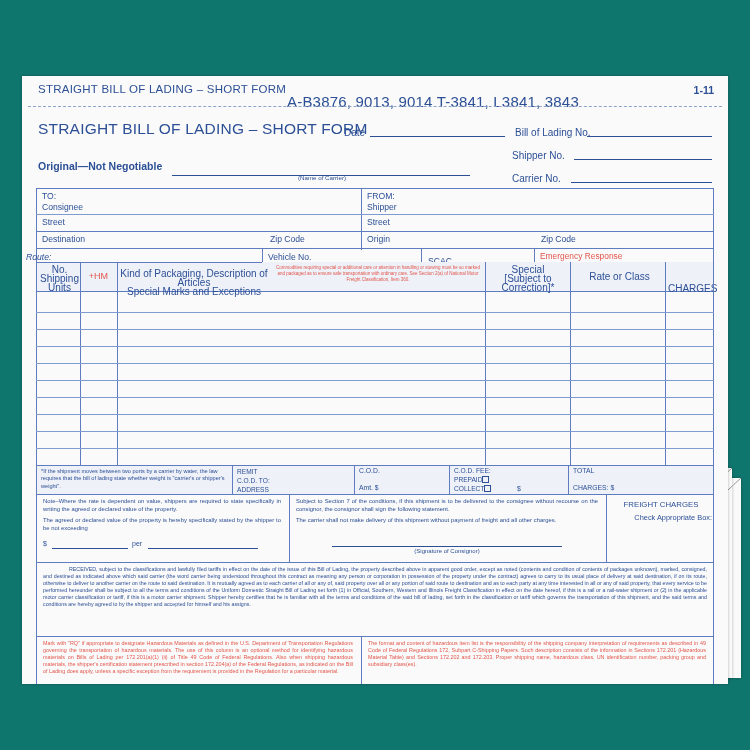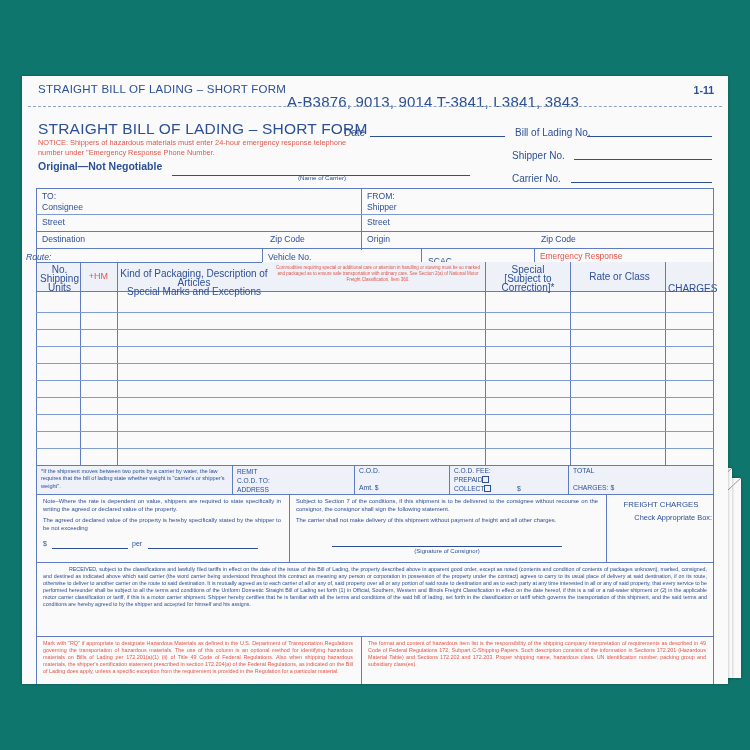--- a/index.html
+++ b/index.html
@@ -141,21 +141,20 @@
   <div class="sheet" id="original">
 
     <div class="tophead">
       <div class="tophead-title">STRAIGHT BILL OF LADING – SHORT FORM</div>
       <div class="tophead-parts">A-B3876, 9013, 9014   T-3841, L3841, 3843</div>
       <div class="tophead-rev">1-11</div>
     </div>
     <div class="perf"></div>
 
     <div class="mast-title">STRAIGHT BILL OF LADING – SHORT FORM</div>
-    <div class="mast-notice">NOTICE: Shippers of hazardous materials must enter 24-hour emergency response telephone number under "Emergency Response Phone Number.</div>
     <div class="mast-orig">Original—Not Negotiable</div>
 
     <div class="rule" style="left:150px; top:99px; width:298px;"></div>
     <div class="carrier-caption">(Name of Carrier)</div>
 
     <div class="fieldlabel" style="left:322px; top:51px;">Date</div>
     <div class="rule" style="left:348px; top:60px; width:135px;"></div>
 
     <div class="fieldlabel" style="left:493px; top:51px;">Bill of Lading No.</div>
     <div class="rule" style="left:565px; top:60px; width:125px;"></div>

